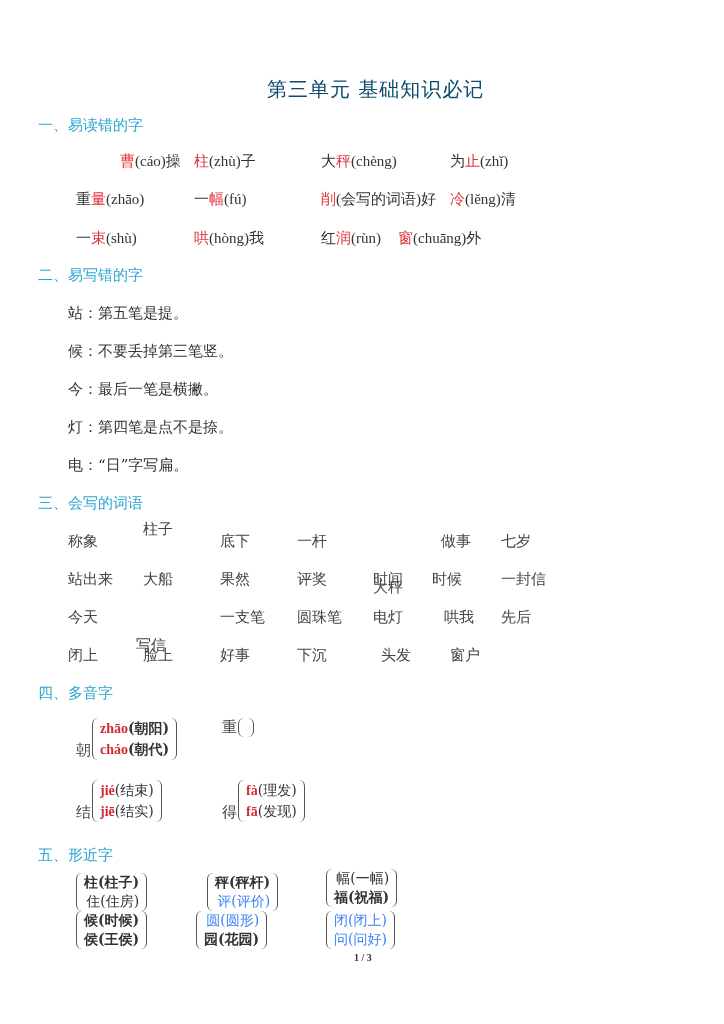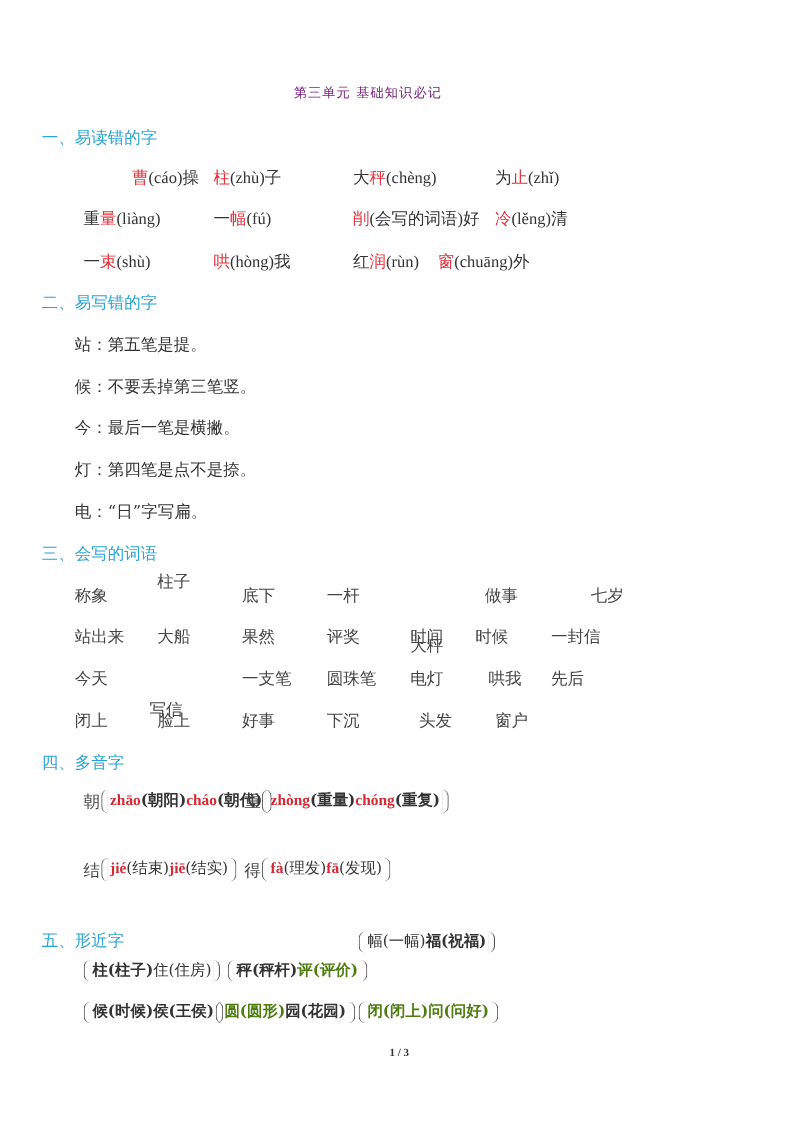--- a/index.html
+++ b/index.html
@@ -1,50 +1,50 @@
 <!DOCTYPE html>
 <html><head>
 <meta charset="utf-8">
 <style>
   html, body { margin:0; padding:0; background:#ffffff; }
   body { width:724px; height:1024px; position:relative; overflow:hidden;
          font-family:"DejaVu Serif","Liberation Serif",serif; color:#333; }
   .abs { position:absolute; white-space:nowrap; }
-  .title { font-size:12px; color:#701a75; letter-spacing:1px; }
+  .title { font-size:20px; color:#0c4a6e; letter-spacing:1px; }
   .heading { font-family:"DejaVu Sans","Liberation Sans",sans-serif; font-size:15px; color:#2aa4d2; }
   .body-text { font-size:15px; color:#333; }
   .red { color:#e0323c; }
   .py { font-family:"Liberation Serif","DejaVu Serif",serif; font-size:15px; color:#333; }
   .word { font-size:15px; color:#444; }
   .poly { font-size:14px; }
   .poly .py-red { color:#d42a35; font-family:"Liberation Serif",serif; font-weight:bold; font-size:14px; }
   .bold { font-weight:bold; }
-  .stack { display:flex; flex-direction:row; line-height:20px;align-items:flex-end; }
+  .stack { display:flex; flex-direction:column; line-height:20px;align-items:flex-end; }
   .group { display:flex; align-items:stretch; }
   .bl { border-left:1.5px solid #555; border-radius:8px 0 0 8px; width:5px; margin-right:2px; }
   .br { border-right:1.5px solid #555; border-radius:0 8px 8px 0; width:5px; margin-left:2px; }
   .near { font-size:14px; line-height:19px; color:#333; }
-  .grey { color:#4d7c0f;font-weight:bold; }
+  .grey { color:#3b82f6; }
   .page-num { font-family:"Liberation Serif",serif; font-size:10px; font-weight:bold; color:#333; }
 </style>
 </head>
 <body>
 
 <div class="abs title" style="left:267px; top:76px;">第三单元  基础知识必记</div>
 
 <div class="abs heading" style="left:38px; top:116px;">一、易读错的字</div>
 
 <div>
 
   <div class="abs body-text" style="left:76px; top:152px;margin-left:44px;"><span></span><span class="red">曹</span><span class="py">(cáo)</span><span>操</span></div>
   <div class="abs body-text" style="left:194px; top:152px;"><span></span><span class="red">柱</span><span class="py">(zhù)</span><span>子</span></div>
   <div class="abs body-text" style="left:321px; top:152px;"><span>大</span><span class="red">秤</span><span class="py">(chèng)</span><span></span></div>
   <div class="abs body-text" style="left:450px; top:152px;"><span>为</span><span class="red">止</span><span class="py">(zhǐ)</span><span></span></div>
 
-  <div class="abs body-text" style="left:76px; top:190px;"><span>重</span><span class="red">量</span><span class="py">(liàng)</span><span></span></div>
+  <div class="abs body-text" style="left:76px; top:190px;"><span>重</span><span class="red">量</span><span class="py">(zhāo)</span><span></span></div>
   <div class="abs body-text" style="left:194px; top:190px;"><span>一</span><span class="red">幅</span><span class="py">(fú)</span><span></span></div>
   <div class="abs body-text" style="left:321px; top:190px;"><span></span><span class="red">削</span><span class="py">(会写的词语)</span><span>好</span></div>
   <div class="abs body-text" style="left:450px; top:190px;"><span></span><span class="red">冷</span><span class="py">(lěng)</span><span>清</span></div>
 
   <div class="abs body-text" style="left:76px; top:229px;"><span>一</span><span class="red">束</span><span class="py">(shù)</span><span></span></div>
   <div class="abs body-text" style="left:194px; top:229px;"><span></span><span class="red">哄</span><span class="py">(hòng)</span><span>我</span></div>
   <div class="abs body-text" style="left:321px; top:229px;"><span>红</span><span class="red">润</span><span class="py">(rùn)</span><span></span></div>
   <div class="abs body-text" style="left:398px; top:229px;"><span></span><span class="red">窗</span><span class="py">(chuāng)</span><span>外</span></div>
 </div>
 
@@ -57,21 +57,21 @@
 
 <div class="abs heading" style="left:38px; top:494px;">三、会写的词语</div>
 <div>
 
   <div class="abs word" style="left:68px; top:532px;">称象</div>
   <div class="abs word" style="left:143px; top:520px;">柱子</div>
   <div class="abs word" style="left:220px; top:532px;">底下</div>
   <div class="abs word" style="left:297px; top:532px;">一杆</div>
   <div class="abs word" style="left:373px; top:532px;margin-top:46px;">大秤</div>
   <div class="abs word" style="left:441px; top:532px;">做事</div>
-  <div class="abs word" style="left:501px; top:532px;margin-left:36px;">七岁</div>
+  <div class="abs word" style="left:501px; top:532px;">七岁</div>
 
   <div class="abs word" style="left:68px; top:570px;">站出来</div>
   <div class="abs word" style="left:143px; top:570px;">大船</div>
   <div class="abs word" style="left:220px; top:570px;">果然</div>
   <div class="abs word" style="left:297px; top:570px;">评奖</div>
   <div class="abs word" style="left:373px; top:570px;">时间</div>
   <div class="abs word" style="left:432px; top:570px;">时候</div>
   <div class="abs word" style="left:501px; top:570px;">一封信</div>
 
   <div class="abs word" style="left:68px; top:608px;">今天</div>
@@ -101,24 +101,20 @@
       <div><span class="py-red">cháo</span><span class="bold">(朝代)</span></div>
     </div>
     <span class="br"></span>
   </div>
 </div>
 
 <div class="abs poly" style="left:222px; top:718px;">
   <div class="group">
     <span class="word" style="align-self:flex-end; font-size:15px; margin-right:1px;">重</span>
     <span class="bl"></span>
-    <div class="stack">
-      <div><span class="py-red">zhòng</span><span class="bold">(重量)</span></div>
-      <div><span class="py-red">chóng</span><span class="bold">(重复)</span></div>
-    </div>
     <span class="br"></span>
   </div>
 </div>
 
 <div class="abs poly" style="left:76px; top:780px;">
   <div class="group">
     <span class="word" style="align-self:flex-end; font-size:15px; margin-right:1px;">结</span>
     <span class="bl"></span>
     <div class="stack">
       <div><span class="py-red">jié</span><span>(结束)</span></div>
@@ -155,21 +151,21 @@
 <div class="abs near" style="left:196px; top:873px;margin-left:11px;">
   <div class="group">
       <span class="bl"></span>
     <div class="stack" style="line-height:19px;">
         <span class="bold">秤(秤杆)</span>
         <span class="grey">评(评价)</span>
       </div>
   <span class="br"></span>
     </div>
 </div>
-<div class="abs near" style="left:326px; top:847px;">
+<div class="abs near" style="left:326px; top:869px;">
   <div class="group">
       <span class="bl"></span>
     <div class="stack" style="line-height:19px;">
         <span>幅(一幅)</span>
         <span class="bold">福(祝福)</span>
       </div>
   <span class="br"></span>
     </div>
 </div>
 <div class="abs near" style="left:76px; top:911px;">

